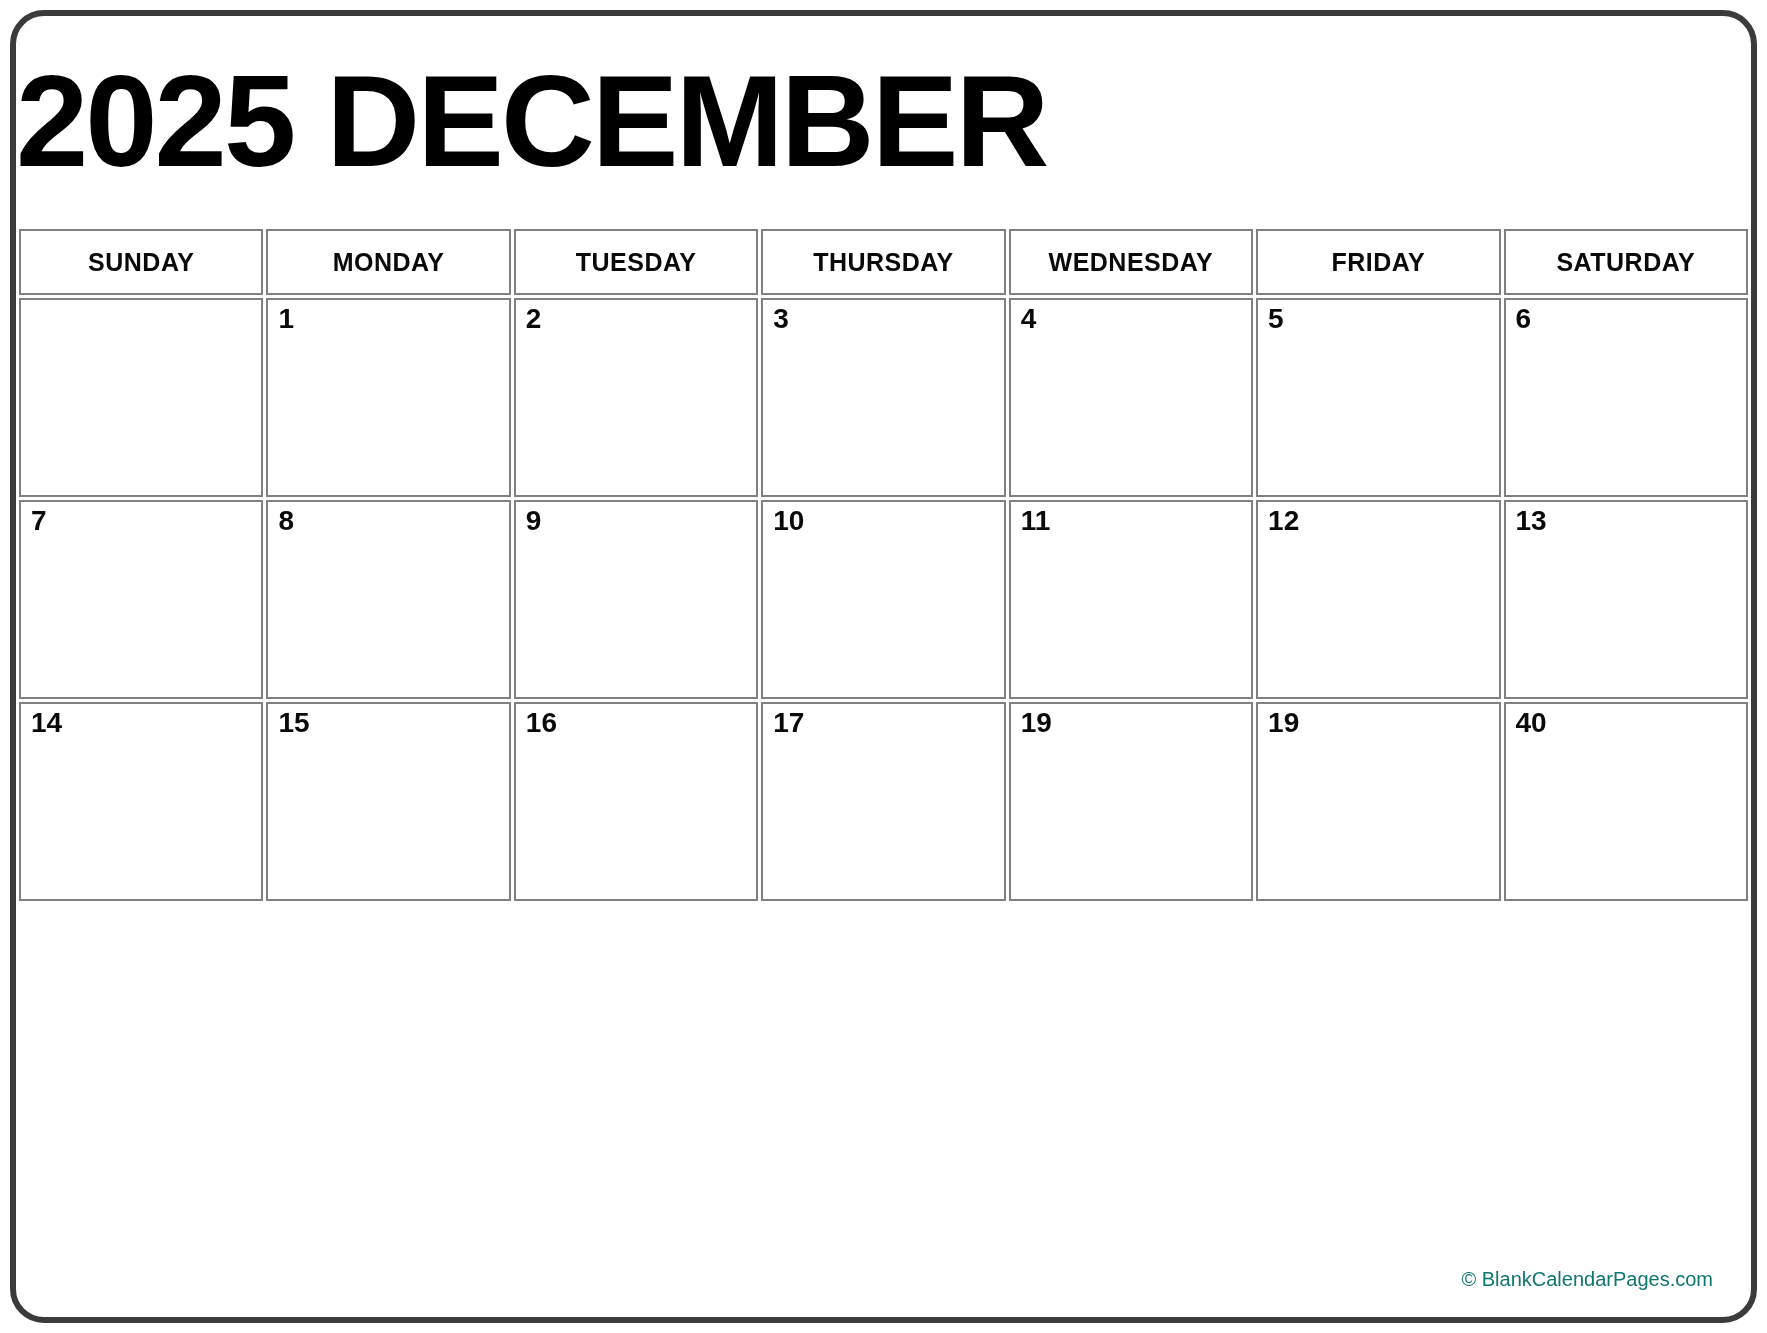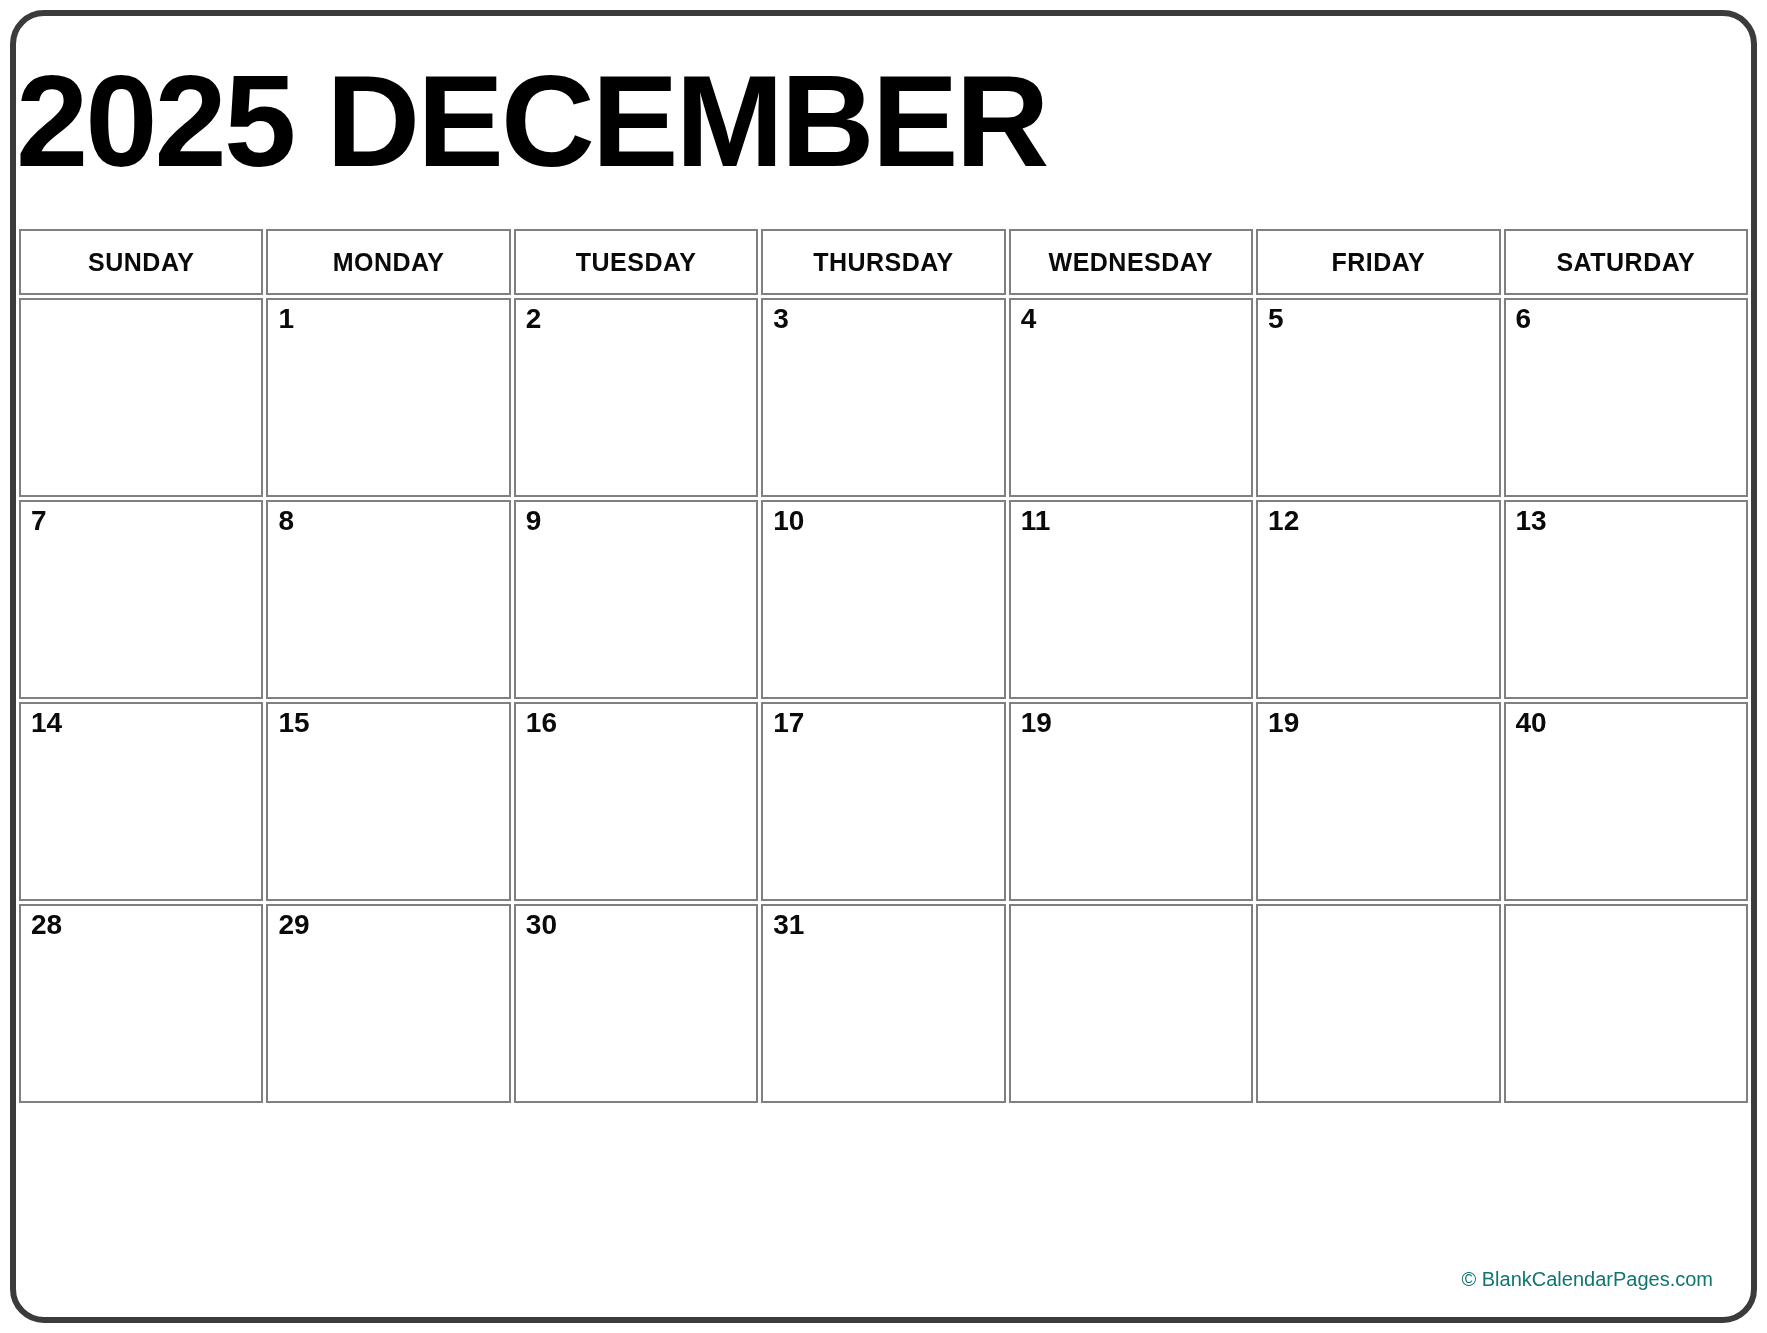--- a/index.html
+++ b/index.html
@@ -163,41 +163,18 @@
         <td>
             <span class="daynum">19</span>
           </td>
         <td>
             <span class="daynum">19</span>
           </td>
         <td>
             <span class="daynum">40</span>
           </td>
       </tr>
-      <tr>
-        <td>
-            <span class="daynum">28</span>
-          </td>
-        <td>
-            <span class="daynum">29</span>
-          </td>
-        <td>
-            <span class="daynum">30</span>
-          </td>
-        <td>
-            <span class="daynum">31</span>
-          </td>
-        <td>
-            <span class="daynum"></span>
-          </td>
-        <td>
-            <span class="daynum"></span>
-          </td>
-        <td>
-            <span class="daynum"></span>
-          </td>
-      </tr>
     </tbody>
   </table>
 
   <div class="copyright">© BlankCalendarPages.com</div>
 
 </div>
 
 </body></html>

